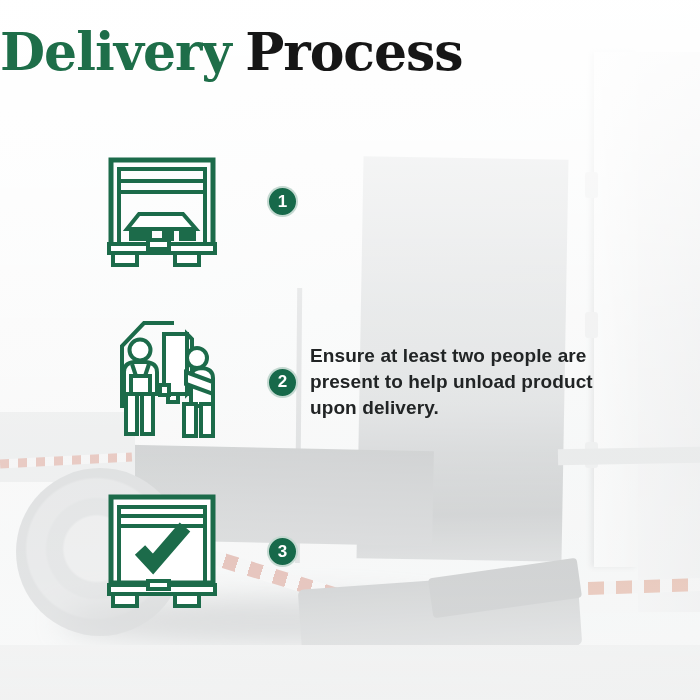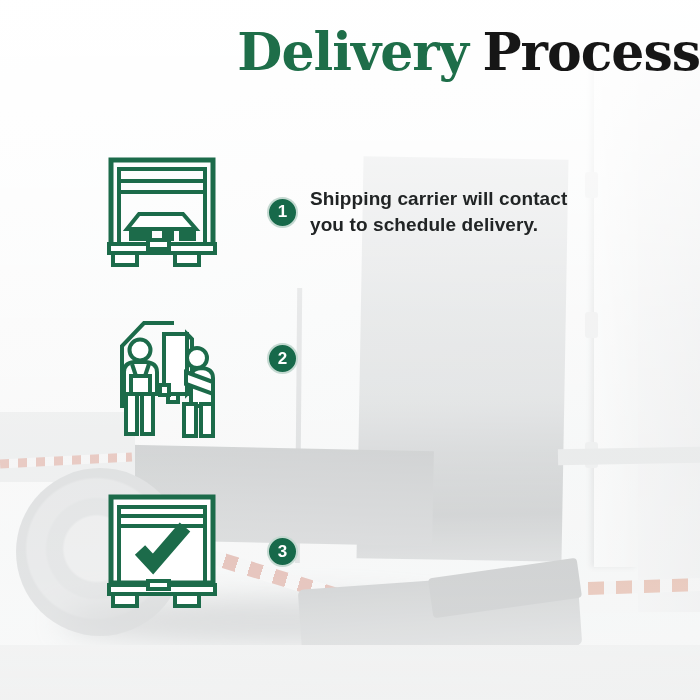--- a/index.html
+++ b/index.html
@@ -21,21 +21,21 @@
   .bg-shadow{left:60px;top:598px;width:430px;height:48px;background:#9da0a2;border-radius:50%;filter:blur(14px);}
   .bg-arm{left:196px;top:568px;width:152px;height:15px;transform:rotate(17deg);background:repeating-linear-gradient(90deg,#c2604a 0 13px,#f2f2f2 13px 26px);border-radius:4px;}
   .bg-platform{left:300px;top:580px;width:280px;height:75px;background:linear-gradient(180deg,#8e9294,#b0b3b5);transform:rotate(-4deg);border-radius:6px;}
   .bg-block{left:430px;top:568px;width:150px;height:40px;background:#85898b;transform:rotate(-8deg);border-radius:4px;}
   .bg-orange{left:588px;top:580px;width:112px;height:13px;background:repeating-linear-gradient(90deg,#cc6f4e 0 16px,#eeeeee 16px 28px);transform:rotate(-2deg);}
   .bg-ground{left:0;bottom:0;width:700px;height:55px;background:linear-gradient(180deg,#e2e3e3,#dcdddd);}
   .wash{position:absolute;inset:0;z-index:2;background:linear-gradient(180deg,rgba(255,255,255,.92) 0%,rgba(255,255,255,.70) 20%,rgba(255,255,255,.42) 45%,rgba(255,255,255,.28) 65%,rgba(255,255,255,.34) 82%,rgba(255,255,255,.45) 100%);}
 
   
   .content{position:absolute;inset:0;z-index:3;}
-  .title{position:absolute;top:22px;left:0;width:700px;text-align:right;font-family:"DejaVu Serif",serif;font-weight:bold;font-size:52px;line-height:1.15;letter-spacing:-1px;}
+  .title{position:absolute;top:22px;left:0;width:700px;text-align:left;font-family:"DejaVu Serif",serif;font-weight:bold;font-size:52px;line-height:1.15;letter-spacing:-1px;}
   .title .w1{color:var(--title-green);margin-right:.28em;}
   .title .w2{color:var(--title-black);}
 
   .stepicon{position:absolute;}
   .stepicon svg{display:block;width:100%;height:100%;}
   .stepicon svg *{stroke:var(--green);stroke-width:4;fill:none;stroke-linejoin:miter;stroke-linecap:butt;}
   .stepicon .sw5{stroke-width:5;}
   .stepicon .fw{fill:#ffffff;}
   .stepicon .fg{fill:var(--green);stroke:none;}
   .stepicon .thick{stroke-width:14;}
@@ -134,23 +134,24 @@
         <path class="thick" d="M 33 57 L 46 71 L 78 34"></path>
         <rect class="fw" x="2" y="92" width="106" height="9"></rect>
         <rect class="fw" x="41" y="88" width="21" height="8"></rect>
         <rect class="fw" x="6" y="101" width="24" height="12"></rect>
         <rect class="fw" x="68" y="101" width="24" height="12"></rect>
       </svg>
     </div>
 
     <div class="steprow row-1">
       <div class="numcircle">1</div>
-      <div class="steptext">Shipping carrier will contact
-you to schedule delivery.</div>
     </div>
     <div class="steprow row-2">
       <div class="numcircle">2</div>
+      <div class="steptext">Ensure at least two people are
+present to help unload product
+upon delivery.</div>
     </div>
     <div class="steprow row-3">
       <div class="numcircle">3</div>
     </div>
   </div>
 </div>
 
 </body></html>

